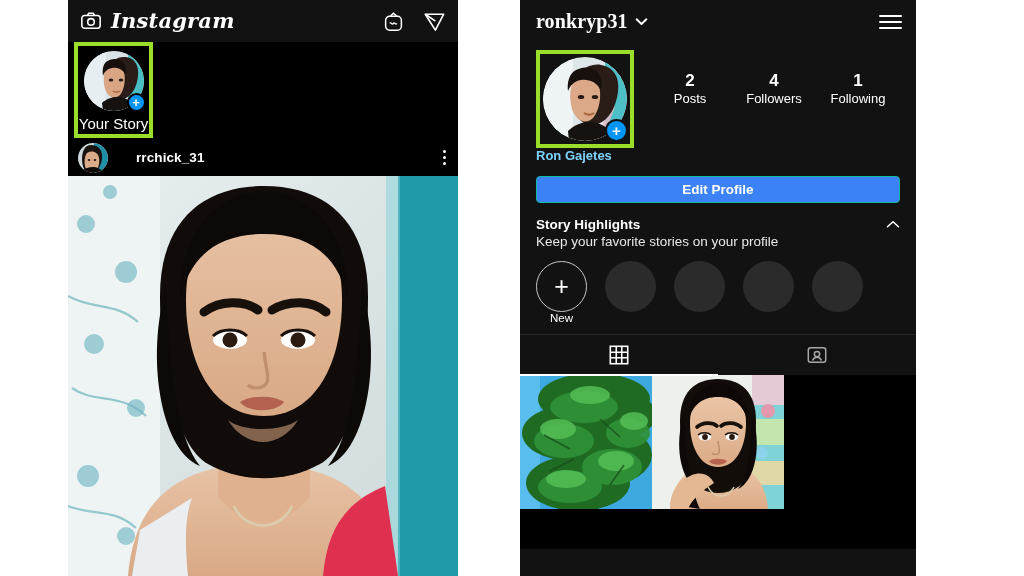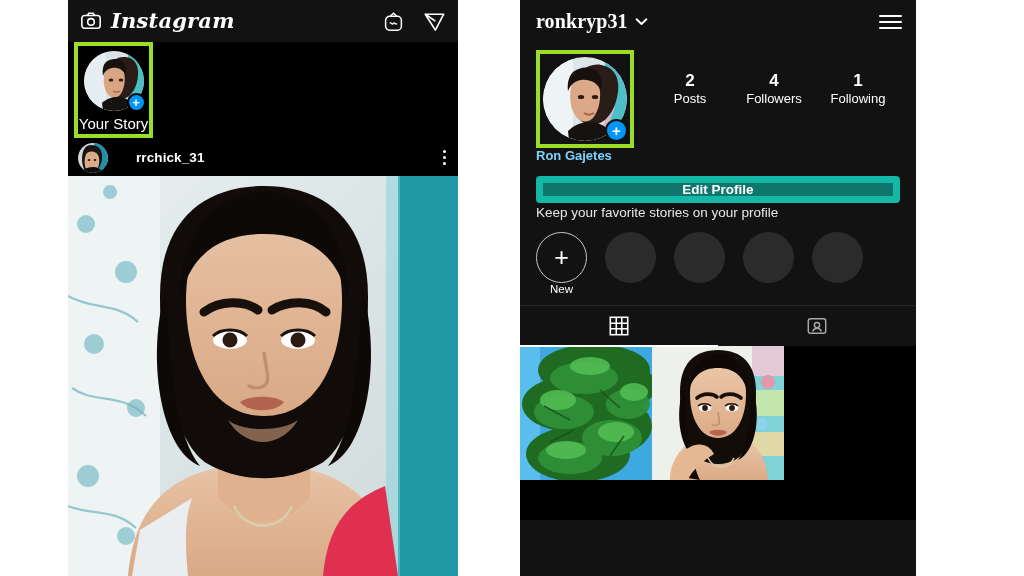--- a/index.html
+++ b/index.html
@@ -243,23 +243,23 @@
   }
   .pr-bio {
     color: #fff;
     font-size: 13.5px;
     margin-top: 3px;
     line-height: 1.3;
   }
   .edit-profile-btn {
     margin-top: 13px;
     height: 27px;
-    border: 7px solid #14b8a6;
+    border: 1px solid #14b8a6;
     border-radius: 4px;
-    background: #0f766e;
+    background: #3b82f6;
     color: #fff;
     font-size: 13.5px;
     font-weight: 700;
     display: flex;
     align-items: center;
     justify-content: center;
     font-family: "Liberation Sans", sans-serif;
     width: 100%;
     box-sizing: border-box;
   }
@@ -562,20 +562,28 @@
           <span class="stat-num">1</span>
           <span class="stat-lab">Following</span>
         </div>
       </div>
     </div>
 
     <div class="pr-name">Ron Gajetes</div>
 
     <div class="edit-profile-btn">Edit Profile</div>
 
+    <div class="hl-head">
+      <span class="hl-title">Story Highlights</span>
+      <span class="hl-chevron">
+        <svg width="14" height="9" viewBox="0 0 14 9" fill="none" stroke="#ffffff" stroke-width="1.5" stroke-linecap="round" stroke-linejoin="round">
+          <path d="M1.5 6.8L7 1.8l5.5 5"></path>
+        </svg>
+      </span>
+    </div>
     <div class="hl-sub">Keep your favorite stories on your profile</div>
 
     <div class="hl-row">
       <div class="hl-item">
         <div class="hl-new-circle">+</div>
         <div class="hl-new-label">New</div>
       </div>
       <div class="hl-item">
           <div class="hl-ph"></div>
         </div>

